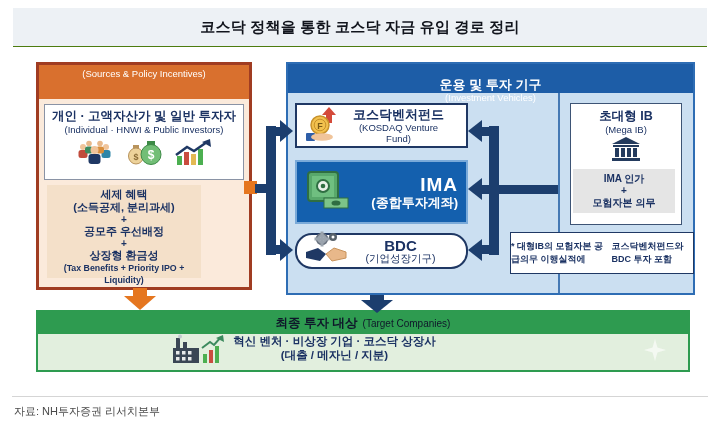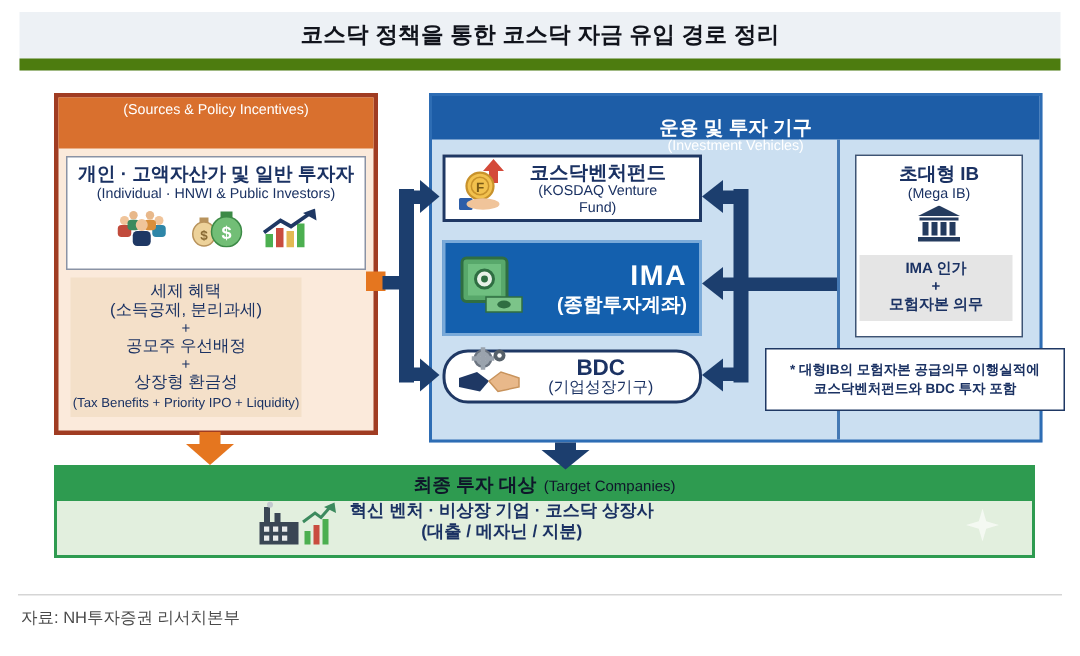--- a/index.html
+++ b/index.html
@@ -2,38 +2,38 @@
 <html><head>
 <meta charset="utf-8">
 <style>
   * { margin:0; padding:0; box-sizing:border-box; }
   html,body { background:#ffffff; }
   body { font-family:"Liberation Sans","DejaVu Sans",sans-serif; color:#1b3263; }
   #stage { position:relative; width:720px; height:437px; background:#fff; overflow:hidden; }
 
   
   .title-bar { position:absolute; left:13px; top:8px; width:694px; height:39px;
-    background:#edf1f5; border-bottom:8px solid #4d7c0f;
+    background:#edf1f5; border-bottom:1px solid #4d7c0f;
     display:flex; align-items:center; justify-content:center;
     font-size:15px; font-weight:bold; color:#11141c; letter-spacing:.2px; }
 
   
   .left-box { position:absolute; left:36px; top:62px; width:216px; height:228px;
     border:3px solid #a03c22; background:#fbeadb; }
   .left-header { position:absolute; left:0; top:0; width:100%; height:34px;
     background:#d9702e; color:#fff; text-align:center; padding-top:3px; }
   .left-header .h1 { font-size:13px; font-weight:bold; line-height:16px; }
   .left-header .h2 { font-size:9.5px; line-height:11px; }
   .investors-box { position:absolute; left:5px; top:39px; width:200px; height:76px;
     background:#fff; border:1px solid #8a93a5; text-align:center; padding-top:4px; }
   .investors-box .h1 { font-size:12.5px; font-weight:bold; line-height:15px; }
   .investors-box .h2 { font-size:9.5px; line-height:11px; }
   .icon-row { display:flex; justify-content:center; align-items:flex-end; gap:12px; margin-top:4px; }
   .tax-box { position:absolute; left:8px; top:120px; width:154px; height:93px;
-    background:#f4e0c9; text-align:center; padding-top:3px; font-weight:normal; }
+    background:#f4e0c9; text-align:center; padding-top:3px; font-weight:bold; }
   .tax-box .l { font-size:11px; line-height:13px; }
   .tax-box .p { font-size:10px; line-height:11px; }
   .tax-box .en { font-size:8.8px; line-height:12px; }
 
   
   .blue-box { position:absolute; left:286px; top:62px; width:409px; height:233px;
     border:2px solid #2e6db4; background:#cbdff1; }
   .blue-header { position:absolute; left:0; top:0; width:100%; height:29px;
     background:#1d5da7; color:#fff; text-align:center; padding-top:13px; }
   .blue-header .h1 { font-size:13px; font-weight:bold; line-height:15px; }
@@ -55,22 +55,22 @@
   .ima-title { font-size:19px; font-weight:bold; line-height:21px; letter-spacing:1px; }
   .ima-sub { font-size:13px; font-weight:bold; line-height:15px; }
 
   .megaib-box { position:absolute; left:282px; top:39px; width:112px; height:122px;
     background:#fff; border:1.5px solid #3d5475; text-align:center; padding-top:5px; z-index:2; }
   .megaib-box .h1 { font-size:12.5px; font-weight:bold; line-height:15px; }
   .megaib-box .h2 { font-size:9.5px; line-height:11px; }
   .req-box { margin:3px 6px 0 2px; background:#e5e5e5; padding:4px 0;
     font-size:10px; font-weight:bold; line-height:12px; }
 
-  .note-box { position:absolute; left:222px; top:168px; width:200px; height:42px;
-    background:#fff; border:1.5px solid #1f3864; display:flex; flex-direction:column;
+  .note-box { position:absolute; left:222px; top:168px; width:184px; height:42px;
+    background:#fff; border:1.5px solid #1f3864; display:flex; flex-direction:row;
     justify-content:center; align-items:center; z-index:2;
     font-size:9px; font-weight:bold; line-height:13px; }
 
   
   .green-box { position:absolute; left:36px; top:310px; width:654px; height:62px;
     border:2px solid #2e9b50; background:#e2efde; }
   .green-header { position:absolute; left:0; top:0; width:100%; height:22px;
     background:#2e9b50; color:#0f172a; display:flex; justify-content:center;
     align-items:baseline; gap:5px; padding-top:3px; }
   .green-header .h1 { font-size:12.5px; font-weight:bold; }

